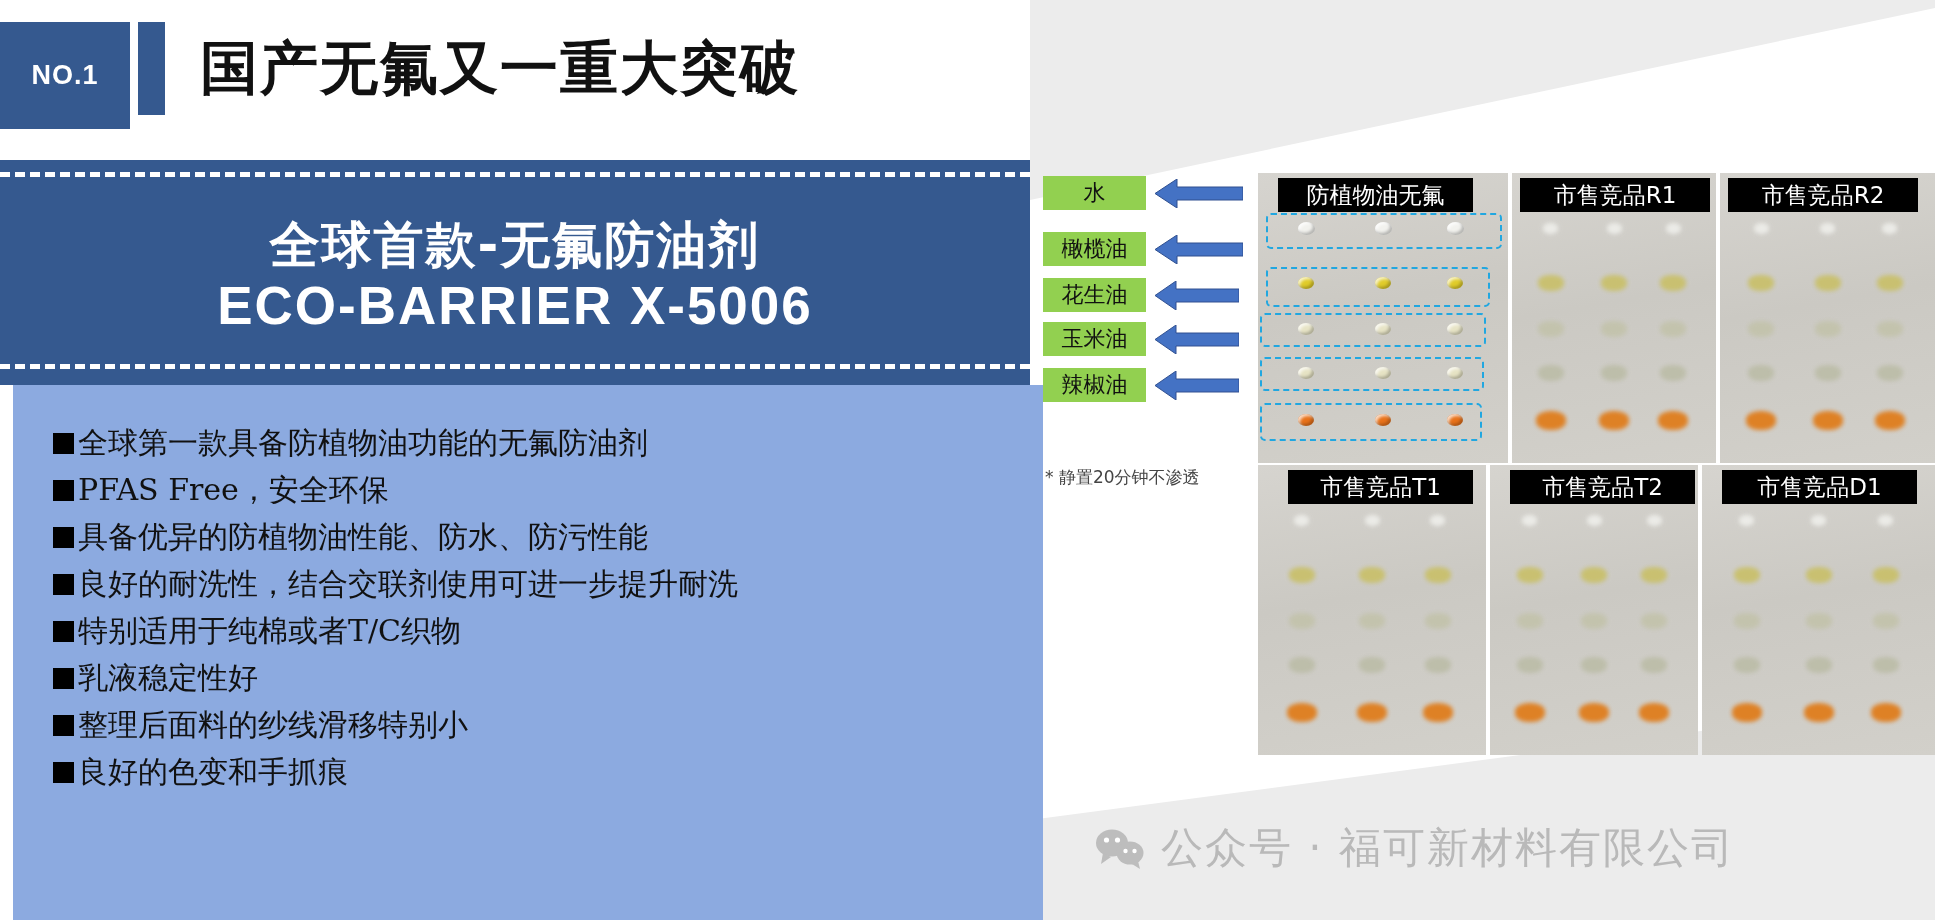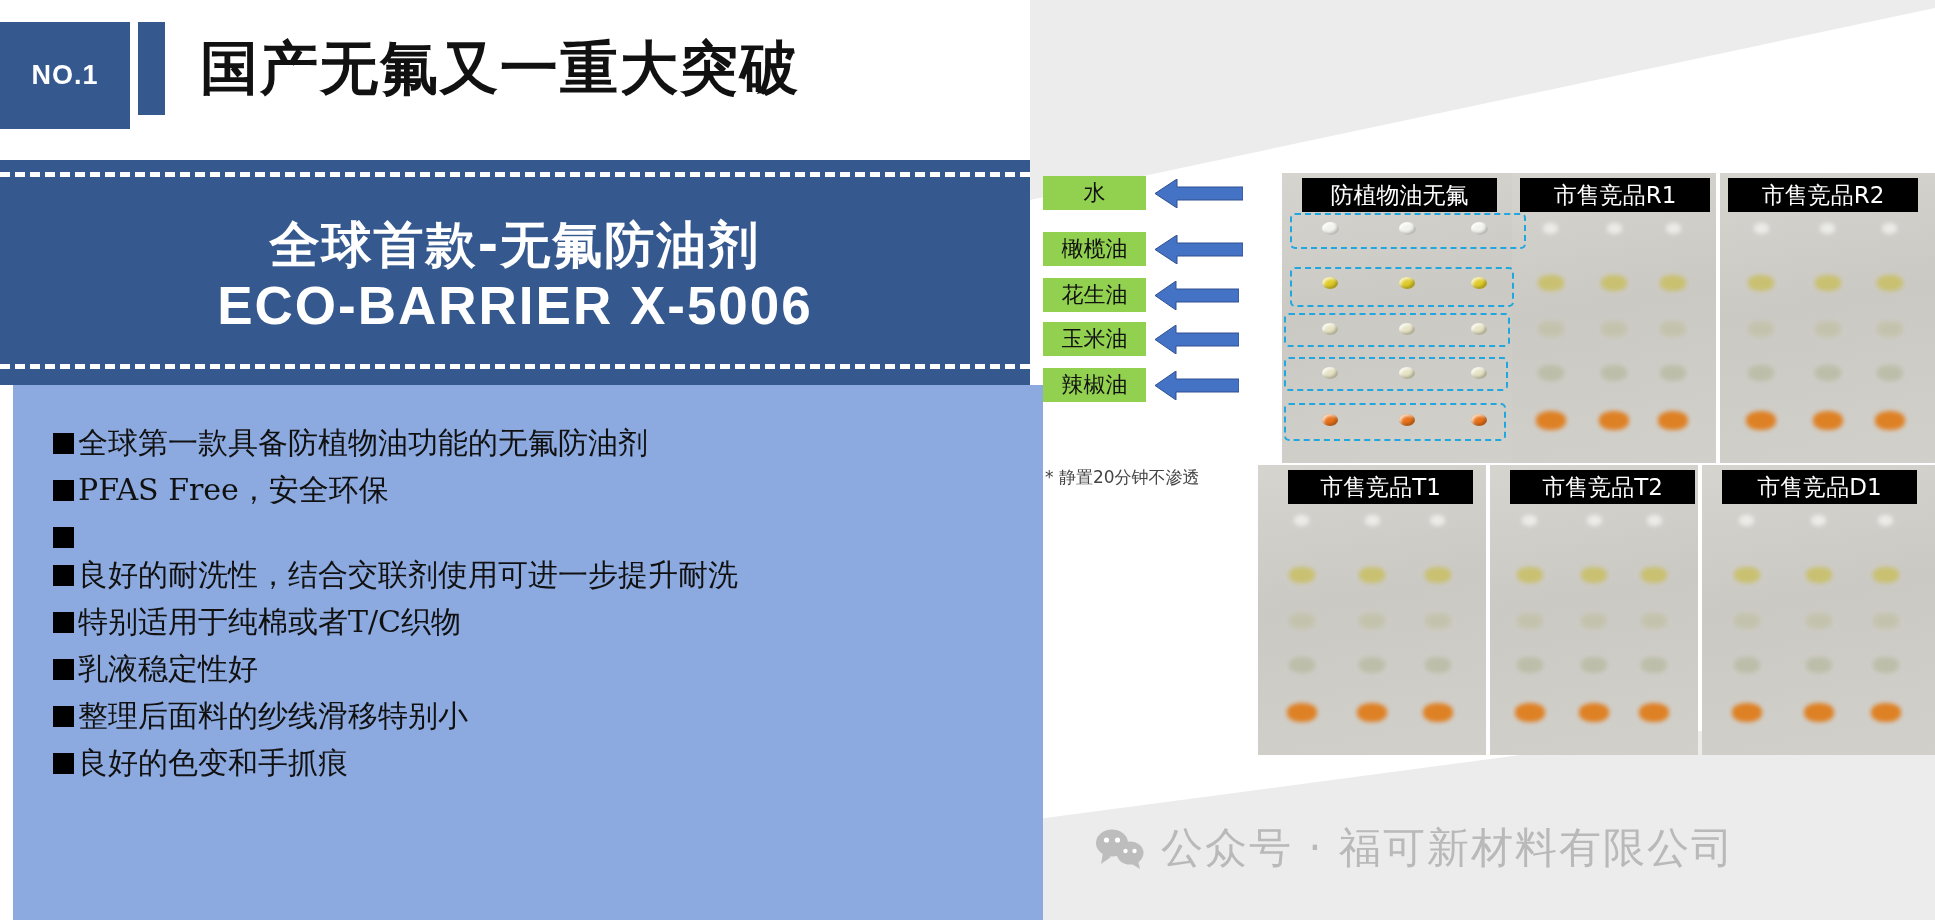--- a/index.html
+++ b/index.html
@@ -96,20 +96,21 @@
       <div class="bullet-row">
         <div class="bullet-sq"></div>
         <div class="bullet-tx">全球第一款具备防植物油功能的无氟防油剂</div>
       </div>
       <div class="bullet-row">
         <div class="bullet-sq"></div>
         <div class="bullet-tx"> PFAS Free，安全环保</div>
       </div>
       <div class="bullet-row">
         <div class="bullet-sq"></div>
+        <div class="bullet-tx">具备优异的防植物油性能、防水、防污性能</div>
       </div>
       <div class="bullet-row">
         <div class="bullet-sq"></div>
         <div class="bullet-tx">良好的耐洗性，结合交联剂使用可进一步提升耐洗</div>
       </div>
       <div class="bullet-row">
         <div class="bullet-sq"></div>
         <div class="bullet-tx">特别适用于纯棉或者T/C织物</div>
       </div>
       <div class="bullet-row">
@@ -164,21 +165,21 @@
           <span>辣椒油</span>
         </div>
         <div class="legend-arrow" style="left: 112px; width: 84px;"><svg viewBox="0 0 88 29" width="100%" height="29" preserveAspectRatio="none">
             <polygon points="0,14.5 22,0 22,8 88,8 88,21 22,21 22,29" fill="#4472C4" stroke="#2f4f8f" stroke-width="1"></polygon>
           </svg></div>
       </div>
     </div>
   <div class="legend-note">* 静置20分钟不渗透</div>
 
   <div id="panels">
-      <div class="panel" style="left: 1258px; top: 173px; width: 250px; height: 290px; margin-left: 24px;">
+      <div class="panel" style="left: 1258px; top: 173px; width: 250px; height: 290px;">
         <div class="panel-inner"></div>
         <div class="panel-cap" style="left: 20px; top: 5px; width: 195px; height: 34px;">防植物油无氟</div>
         <div class="drop" style="width: 17px; height: 13px; left: 39.5px; top: 48.5px; background: rgb(242, 242, 238); box-shadow: rgba(0, 0, 0, 0.25) -2px -2px 3px inset, rgba(255, 255, 255, 0.75) 2px 2px 3px inset; border-radius: 50%;"></div>
         <div class="drop" style="width: 17px; height: 13px; left: 116.5px; top: 48.5px; background: rgb(242, 242, 238); box-shadow: rgba(0, 0, 0, 0.25) -2px -2px 3px inset, rgba(255, 255, 255, 0.75) 2px 2px 3px inset; border-radius: 50%;"></div>
         <div class="drop" style="width: 17px; height: 13px; left: 188.5px; top: 48.5px; background: rgb(242, 242, 238); box-shadow: rgba(0, 0, 0, 0.25) -2px -2px 3px inset, rgba(255, 255, 255, 0.75) 2px 2px 3px inset; border-radius: 50%;"></div>
         <div class="drop" style="width: 16px; height: 12px; left: 40px; top: 104px; background: rgb(224, 204, 42); box-shadow: rgba(0, 0, 0, 0.25) -2px -2px 3px inset, rgba(255, 255, 255, 0.75) 2px 2px 3px inset; border-radius: 50%;"></div>
         <div class="drop" style="width: 16px; height: 12px; left: 117px; top: 104px; background: rgb(224, 204, 42); box-shadow: rgba(0, 0, 0, 0.25) -2px -2px 3px inset, rgba(255, 255, 255, 0.75) 2px 2px 3px inset; border-radius: 50%;"></div>
         <div class="drop" style="width: 16px; height: 12px; left: 189px; top: 104px; background: rgb(224, 204, 42); box-shadow: rgba(0, 0, 0, 0.25) -2px -2px 3px inset, rgba(255, 255, 255, 0.75) 2px 2px 3px inset; border-radius: 50%;"></div>
         <div class="drop" style="width: 16px; height: 12px; left: 40px; top: 150px; background: rgb(231, 228, 198); box-shadow: rgba(0, 0, 0, 0.25) -2px -2px 3px inset, rgba(255, 255, 255, 0.75) 2px 2px 3px inset; border-radius: 50%;"></div>
         <div class="drop" style="width: 16px; height: 12px; left: 117px; top: 150px; background: rgb(231, 228, 198); box-shadow: rgba(0, 0, 0, 0.25) -2px -2px 3px inset, rgba(255, 255, 255, 0.75) 2px 2px 3px inset; border-radius: 50%;"></div>

